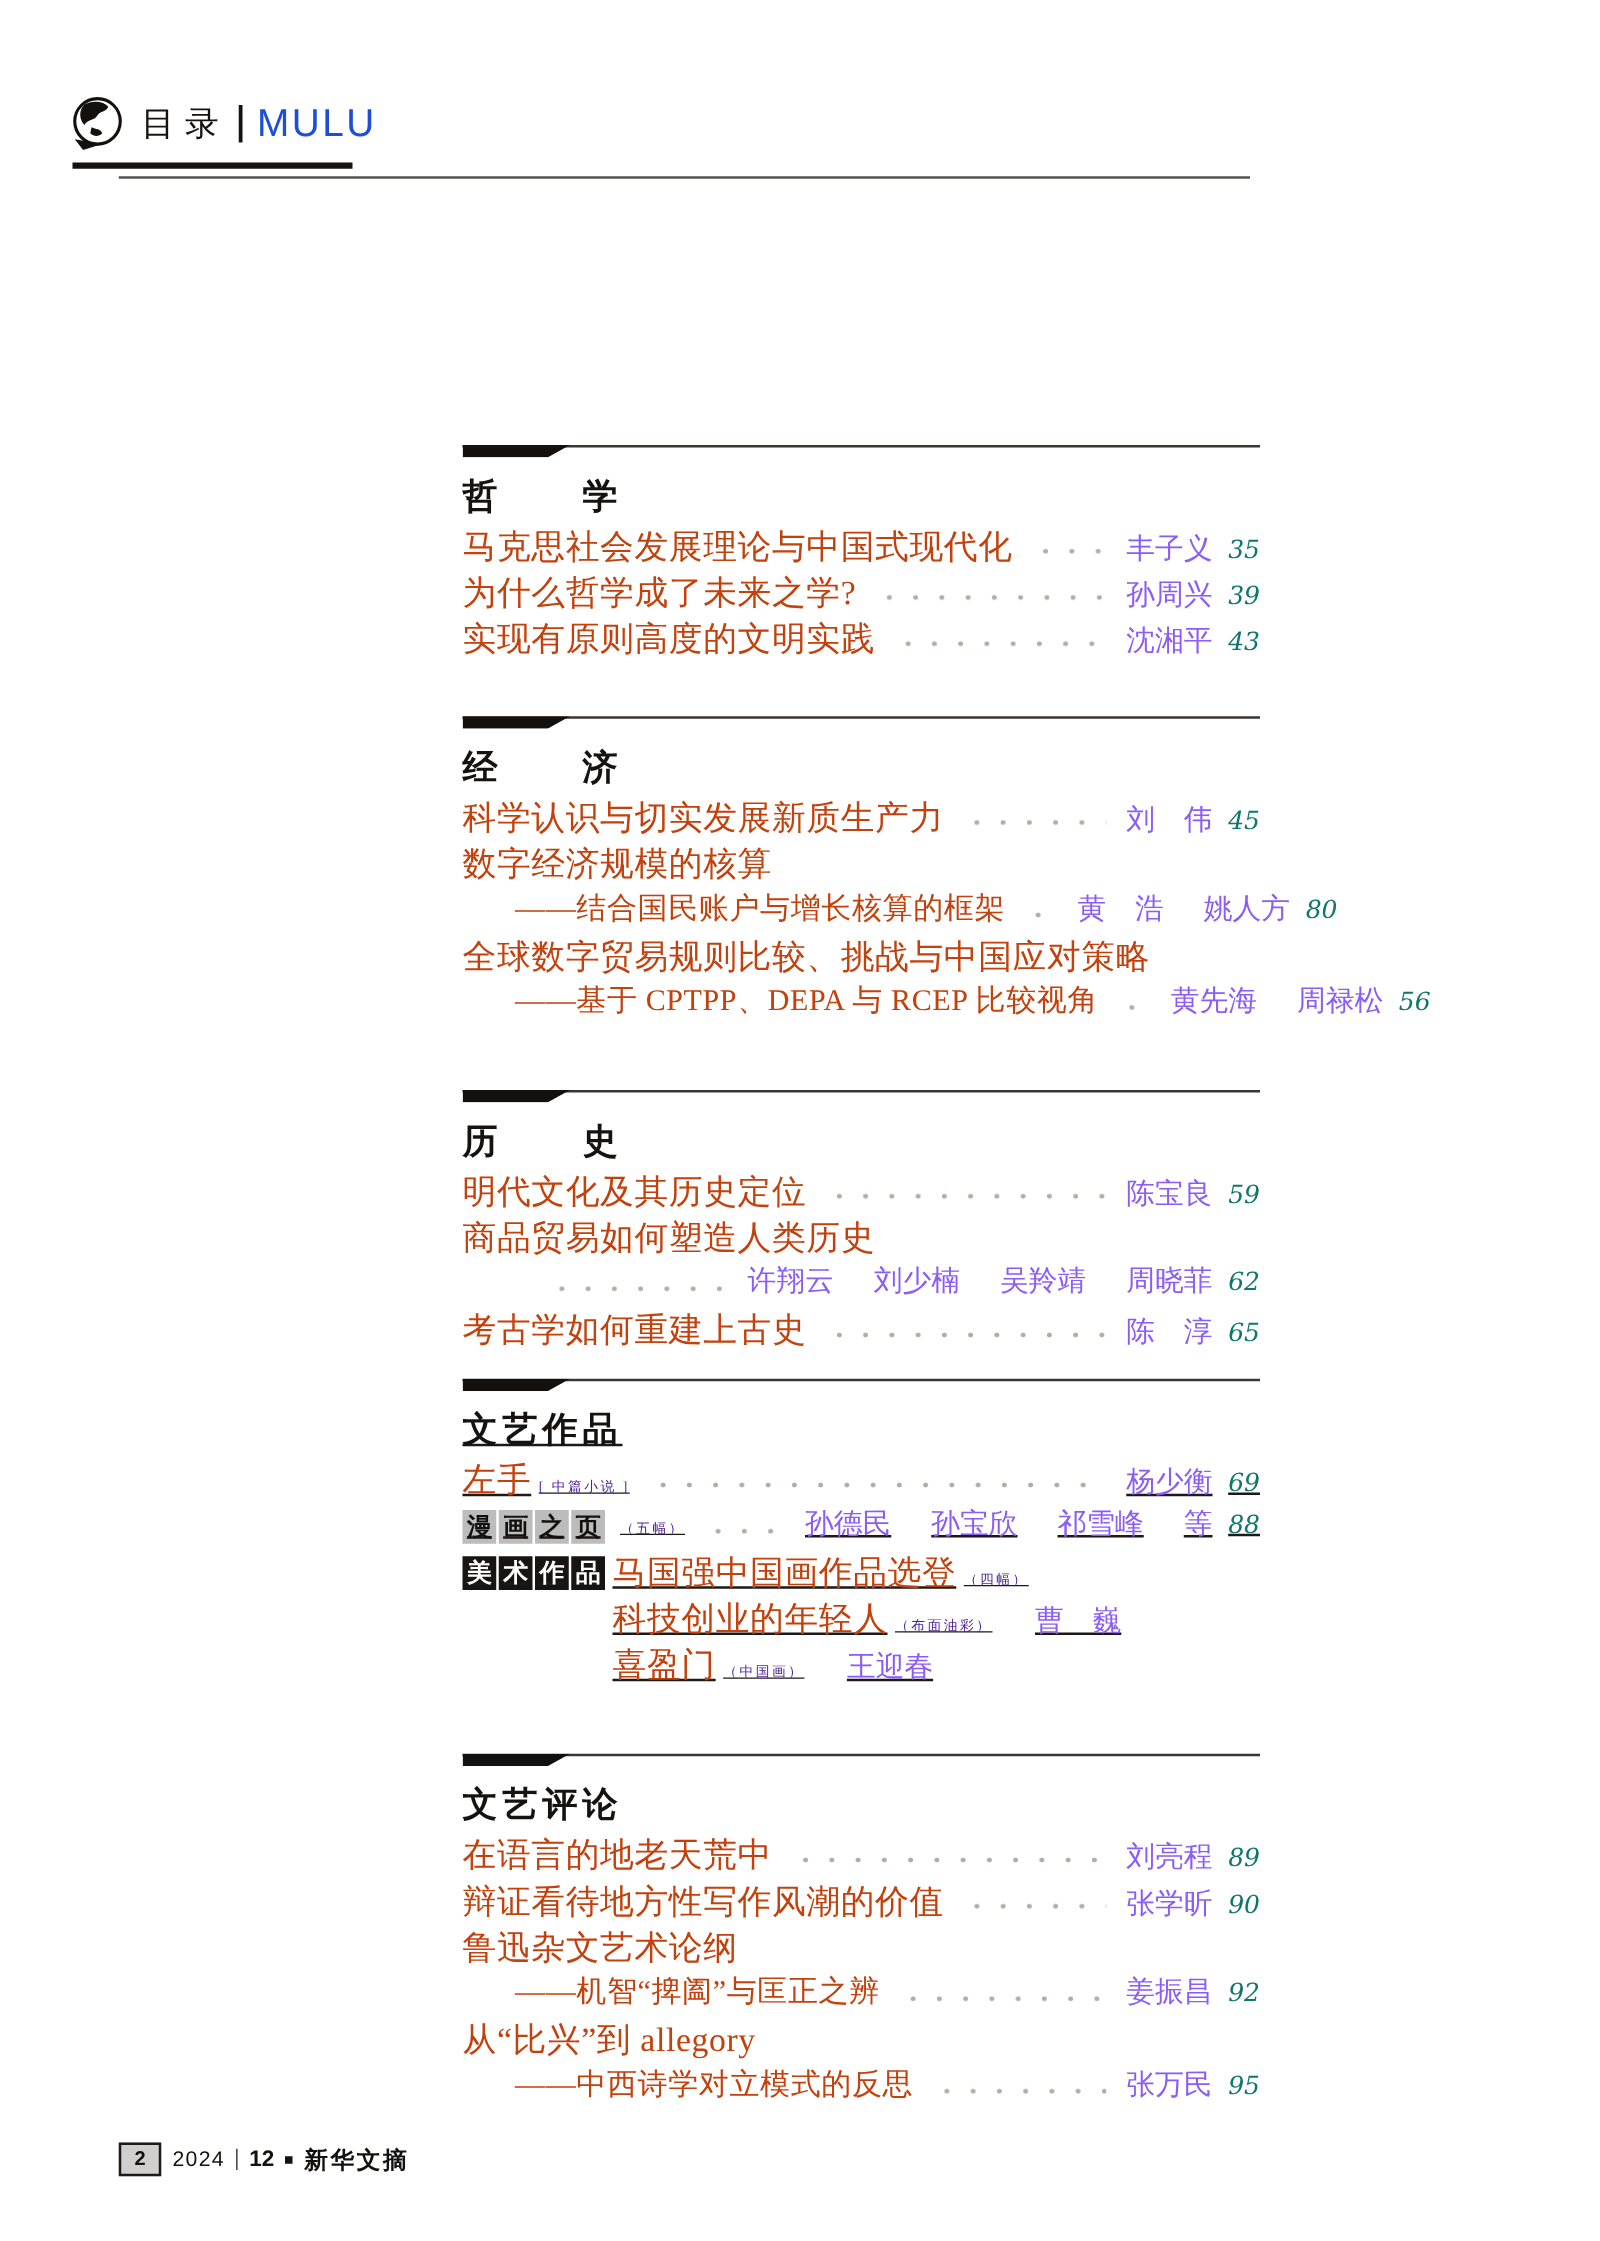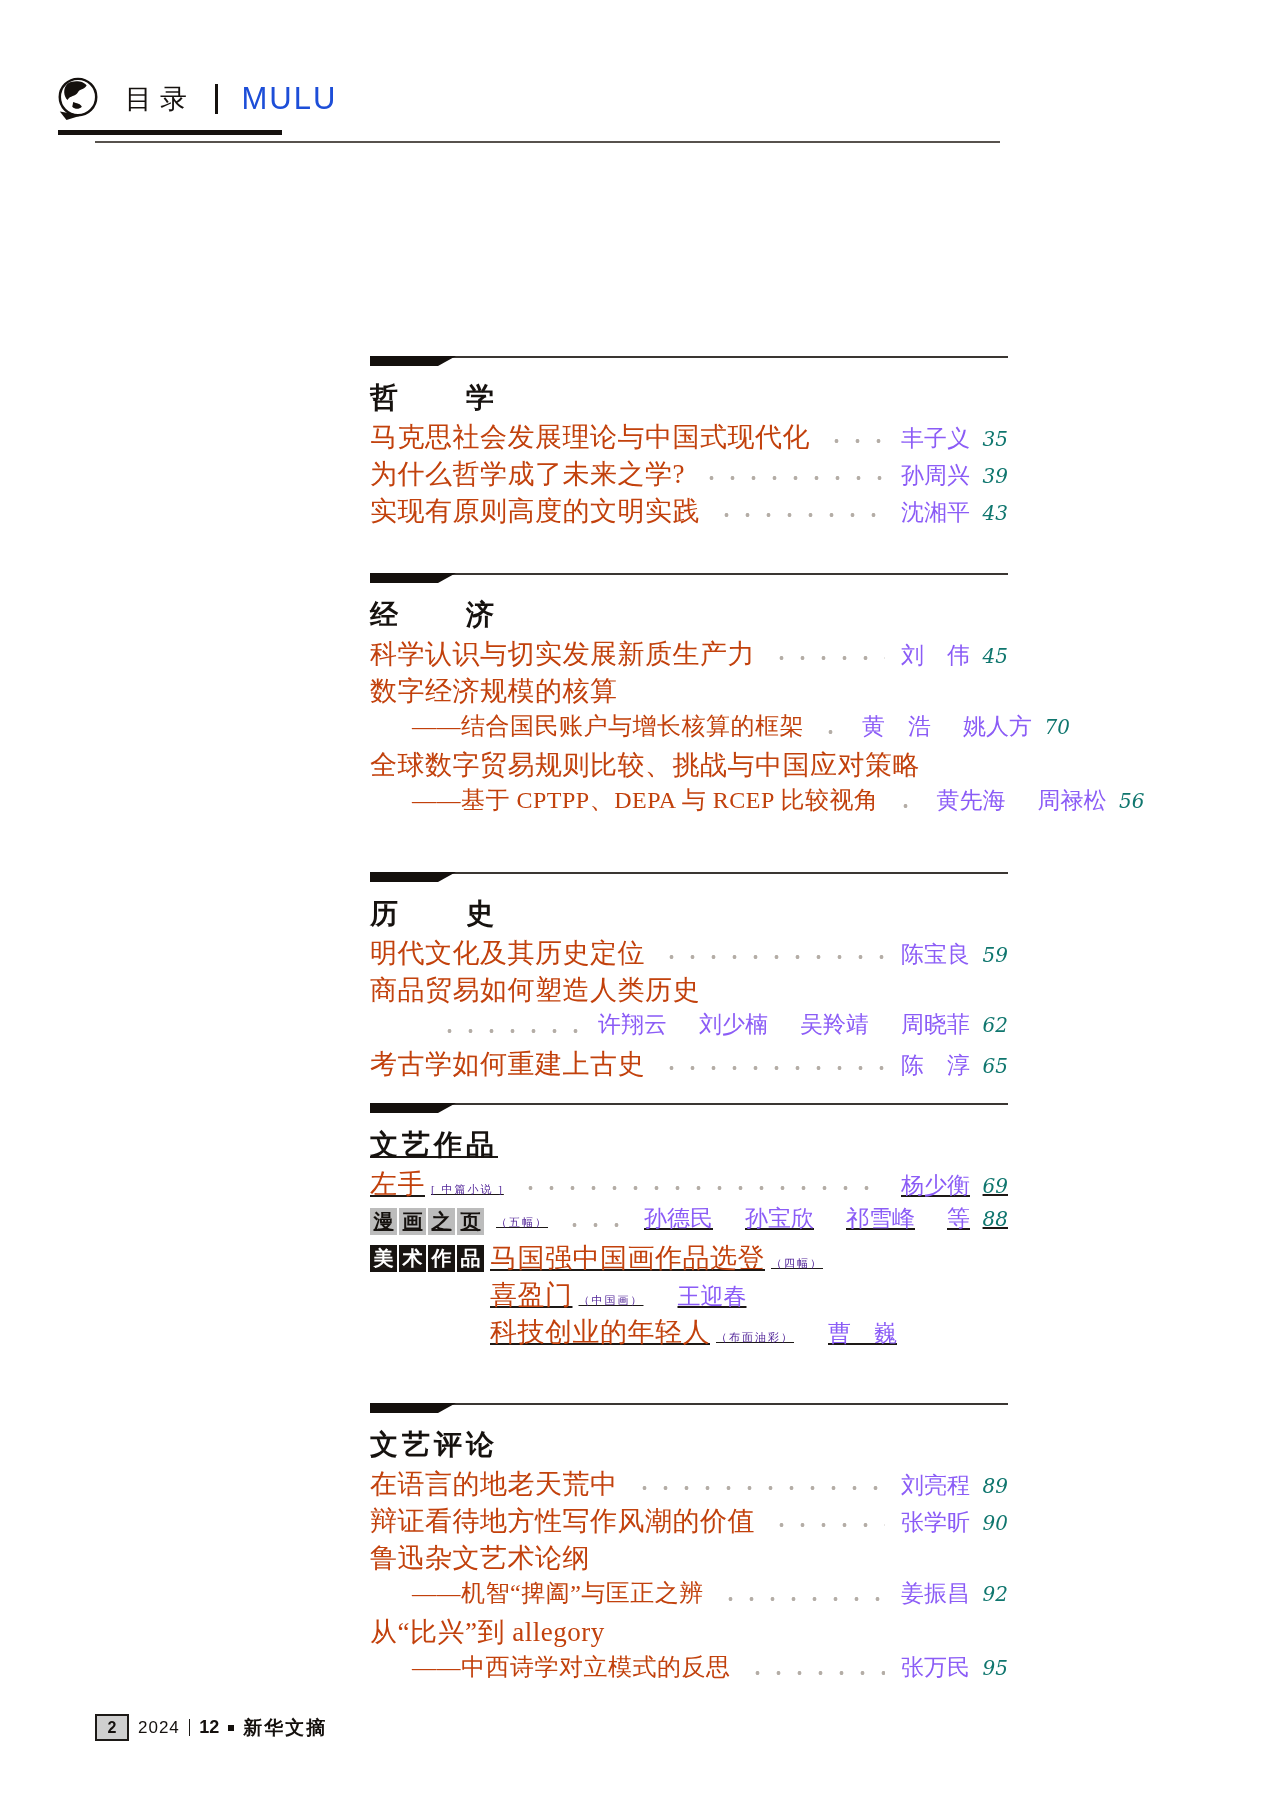--- a/index.html
+++ b/index.html
@@ -1,20 +1,20 @@
 <!DOCTYPE html>
 <html><head>
 <meta charset="utf-8">
 <style>
   html,body{margin:0;padding:0;background:#ffffff;}
   .page{position:relative;width:1280px;height:1793px;background:#ffffff;overflow:hidden;
         font-family:"Liberation Serif",serif;color:#1d1916;}
 
   
-  .header{position:absolute;left:55px;top:76px;display:flex;align-items:center;gap:24px;}
+  .header{position:absolute;left:55px;top:76px;display:flex;align-items:center;gap:12px;}
   .globe{width:46px;height:46px;flex:0 0 auto;}
   .hdr-cn{font-size:27px;letter-spacing:8px;font-family:"Liberation Sans",sans-serif;
           font-weight:500;color:#16120f;}
   .hdr-divider{width:2.5px;height:30px;background:#16120f;margin-left:-4px;}
   .hdr-en{font-size:31px;font-weight:400;font-family:"Liberation Sans",sans-serif;
           letter-spacing:2px;color:#1d4ed8;}
   .hdr-underline{position:absolute;left:58px;top:130px;width:224px;height:5px;background:#16120f;}
   .hdr-thinline{position:absolute;left:95px;top:141px;width:905px;height:2px;background:#57524d;}
 
   
@@ -137,21 +137,21 @@
           <div class="entry normal">
             <span class="etitle">数字经济规模的核算</span>
           </div>
           <div class="entry dash">
             <span class="etitle">——结合国民账户与增长核算的框架</span>
             <div class="leader"></div>
             <span class="authors">
               <span class="author">黄　浩</span>
               <span class="author">姚人方</span>
             </span>
-            <span class="pageno">70</span>
+            <span class="pageno">80</span>
           </div>
           <div class="entry normal">
             <span class="etitle">全球数字贸易规则比较、挑战与中国应对策略</span>
           </div>
           <div class="entry dash">
             <span class="etitle">——基于 CPTPP、DEPA 与 RCEP 比较视角</span>
             <div class="leader"></div>
             <span class="authors">
               <span class="author">黄先海</span>
               <span class="author">周禄松</span>
@@ -237,31 +237,31 @@
             <span class="tag black">
               <span class="tagchar">美</span>
               <span class="tagchar">术</span>
               <span class="tagchar">作</span>
               <span class="tagchar">品</span>
             </span>
             <span class="etitle">马国强中国画作品选登</span>
             <span class="enote">（四幅）</span>
           </div>
           <div class="entry art">
+            <span class="etitle">科技创业的年轻人</span>
+            <span class="enote">（布面油彩）</span>
+            <span class="authors">
+              <span class="author">曹　巍</span>
+            </span>
+          </div>
+          <div class="entry art">
             <span class="etitle">喜盈门</span>
             <span class="enote">（中国画）</span>
             <span class="authors">
               <span class="author">王迎春</span>
-            </span>
-          </div>
-          <div class="entry art">
-            <span class="etitle">科技创业的年轻人</span>
-            <span class="enote">（布面油彩）</span>
-            <span class="authors">
-              <span class="author">曹　巍</span>
             </span>
           </div>
         </div>
   </div>
 
   <div class="section">
     <div class="bar">
       <div class="bar-line"></div>
       <div class="bar-wedge"></div>
     </div>

